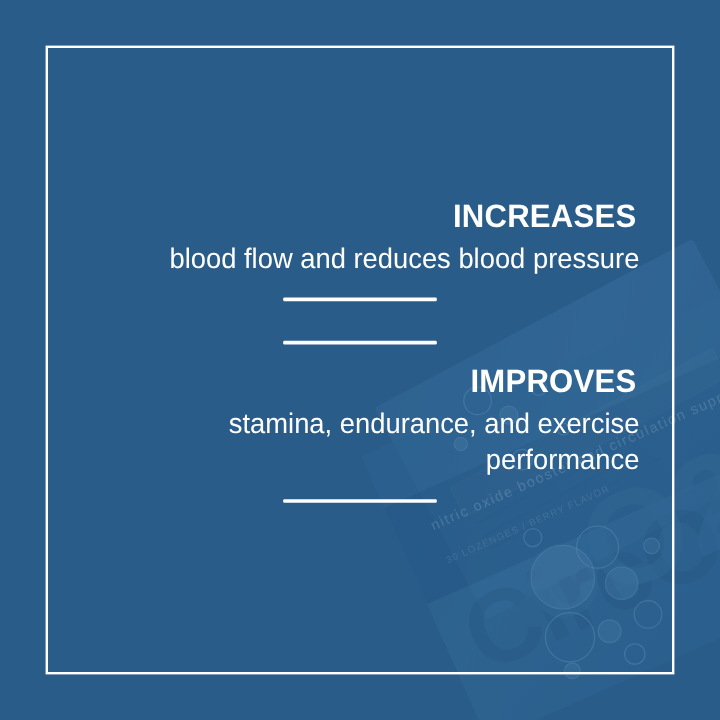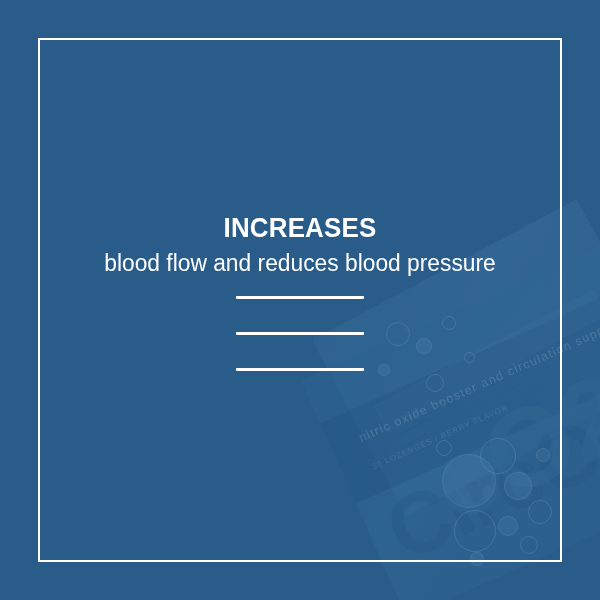--- a/index.html
+++ b/index.html
@@ -160,21 +160,21 @@
     top: 38px;
     width: 480px;
     height: 524px;
     display: flex;
     flex-direction: column;
     justify-content: center;
     align-items: center;
     text-align: center;
     color: #ffffff;
   }
-  .benefit { width: 100%; }
+  .benefit { width: 100%; text-align: right; }
   .benefit-title {
     font-size: 27px;
     font-weight: 700;
     letter-spacing: 0.2px;
     line-height: 1.18;
     margin: 0 0 3px 0;
     transform: scaleX(0.96);
   }
   .benefit-body {
     font-size: 23.5px;
@@ -246,18 +246,22 @@
     <div class="benefit">
       <div class="benefit-title">INCREASES</div>
       <div class="benefit-body">blood flow and reduces blood pressure</div>
     </div>
 
     <div class="divider"></div>
 
 
     <div class="divider"></div>
 
+    <div class="benefit">
+      <div class="benefit-title">IMPROVES</div>
+      <div class="benefit-body">stamina, endurance, and exercise performance</div>
+    </div>
 
     <div class="divider"></div>
 
 
   </div>
 </div>
 
 </body></html>

